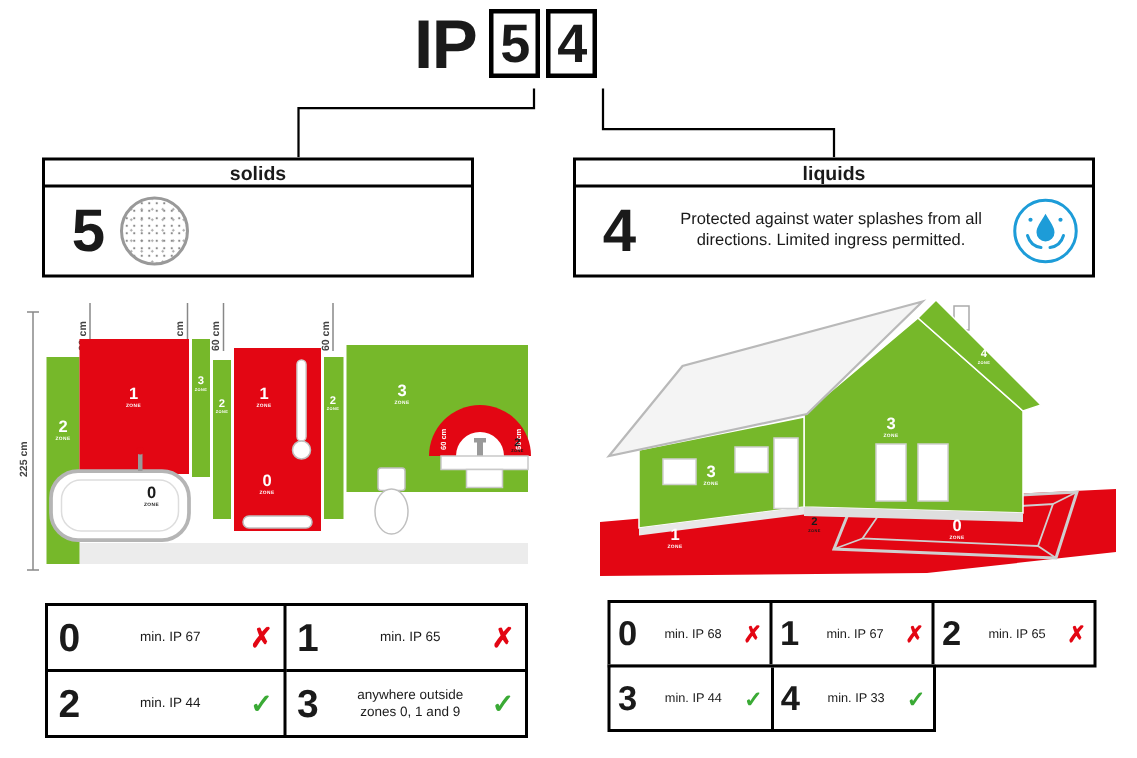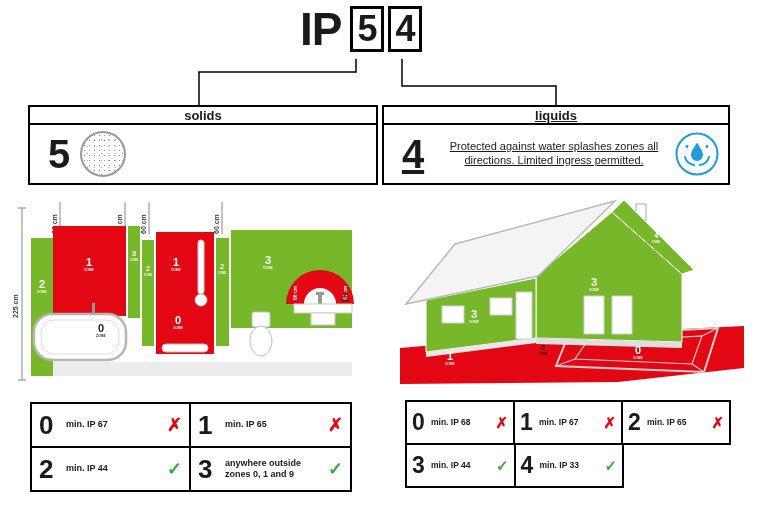--- a/index.html
+++ b/index.html
@@ -1,30 +1,30 @@
 <!DOCTYPE html>
 <html><head>
 <meta charset="utf-8">
 <style>
   * { margin:0; padding:0; box-sizing:border-box; }
   body { background:#fff; font-family:"Liberation Sans", sans-serif; color:#1a1a1a; }
   .page { position:relative; width:758px; height:505px; background:#fff; overflow:hidden; }
 
   
-  .title { position:absolute; left:300px; top:6px; display:flex; align-items:flex-end; }
+  .title { position:absolute; left:276px; top:6px; display:flex; align-items:flex-end; }
   .title .ip { font-size:46px; font-weight:bold; letter-spacing:-1px; margin-right:5px; line-height:1; }
   .digit-box { display:inline-flex; justify-content:center; align-items:center;
     width:34px; height:46px; border:3.5px solid #000; font-size:36px; font-weight:bold; margin-left:4px; line-height:1; }
 
   .connector { position:absolute; left:0; top:58px; }
 
   
   .panel { position:absolute; top:105px; border:2px solid #000; background:#fff; }
-  .panel.solids { left:28px; width:350px; height:80px; }
-  .panel.liquids { left:382px; width:348px; height:80px;text-decoration:underline; }
+  .panel.solids { left:28px; width:288px; height:80px; }
+  .panel.liquids { left:382px; width:348px; height:80px; }
   .panel-header { border-bottom:2px solid #000; text-align:center; font-weight:bold; font-size:13px; height:18px; line-height:17px; }
   .panel-body { display:flex; align-items:center; height:58px; padding:0 8px; }
   .rating { font-size:40px; font-weight:bold; width:42px; text-align:center; flex:none; }
   .desc { flex:1; font-size:11px; line-height:1.25; text-align:center; padding:0 6px; }
   .icon { width:46px; height:46px; border-radius:50%; flex:none; }
   .icon.dust { border:2px solid #999;
     background-image: radial-gradient(#8a8a8a 0.8px, transparent 1px), radial-gradient(#aaa 0.7px, transparent 0.9px);
     background-size: 5px 5px, 7px 7px; background-position: 0 0, 2px 3px; }
 
   
@@ -41,21 +41,21 @@
   .zw.dark { fill:#1a1a1a; }
 
   
   .table-left { position:absolute; left:30px; top:402px; width:322px; height:90px;
     border:2px solid #000; display:grid; grid-template-columns:1fr 1fr; }
   .table-left .tcell { display:flex; align-items:center; padding:0 7px; }
   .table-left .tcell:nth-child(1){ border-right:2px solid #000; border-bottom:2px solid #000; }
   .table-left .tcell:nth-child(2){ border-bottom:2px solid #000; }
   .table-left .tcell:nth-child(3){ border-right:2px solid #000; }
   .z { font-size:26px; font-weight:bold; width:24px; flex:none; }
-  .req { flex:1; font-size:9px; font-weight:bold; line-height:1.25; padding:0 3px; }
+  .req { flex:1; text-align:center; font-size:9px; font-weight:normal; line-height:1.25; padding:0 3px; }
   .mark { font-size:18px; font-weight:bold; width:18px; text-align:right; flex:none; }
   .mark.cross { color:#e30613; }
   .mark.check { color:#3aaa35; }
 
   .table-right-r1, .table-right-r2 { position:absolute; left:405px; display:flex; border:2px solid #000; background:#fff; }
   .table-right-r1 { top:400px; width:326px; height:45px; }
   .table-right-r2 { top:443px; width:219px; height:45px; }
   .rcell { flex:1; display:flex; align-items:center; padding:0 5px; }
   .rcell + .rcell { border-left:2px solid #000; }
   .rcell .z { font-size:23px; width:17px; }
@@ -83,21 +83,21 @@
     <div class="panel-body">
       <div class="rating">5</div>
       <div class="icon dust"></div>
     </div>
   </div>
 
   <div class="panel liquids">
     <div class="panel-header">liquids</div>
     <div class="panel-body">
       <div class="rating">4</div>
-      <div class="desc">Protected against water splashes zones all directions. Limited ingress permitted.</div>
+      <div class="desc">Protected against water splashes from all directions. Limited ingress permitted.</div>
       <svg class="icon" width="46" height="46" viewBox="0 0 46 46">
         <circle cx="23" cy="23" r="20.5" fill="#fff" stroke="#1d9cd8" stroke-width="2"></circle>
         <path d="M23 11.5 C26.5 17.5 29 20.5 29 24 a6 6 0 1 1 -12 0 c0 -3.5 2.5 -6.5 6 -12.5 Z" fill="#1d9cd8"></path>
         <path d="M11 26 q2 7 9 8" stroke="#1d9cd8" stroke-width="2" fill="none" stroke-linecap="round"></path>
         <path d="M35 26 q-2 7 -9 8" stroke="#1d9cd8" stroke-width="2" fill="none" stroke-linecap="round"></path>
         <circle cx="13" cy="15.5" r="1.4" fill="#1d9cd8"></circle>
         <circle cx="33" cy="15.5" r="1.4" fill="#1d9cd8"></circle>
       </svg>
     </div>
   </div>

